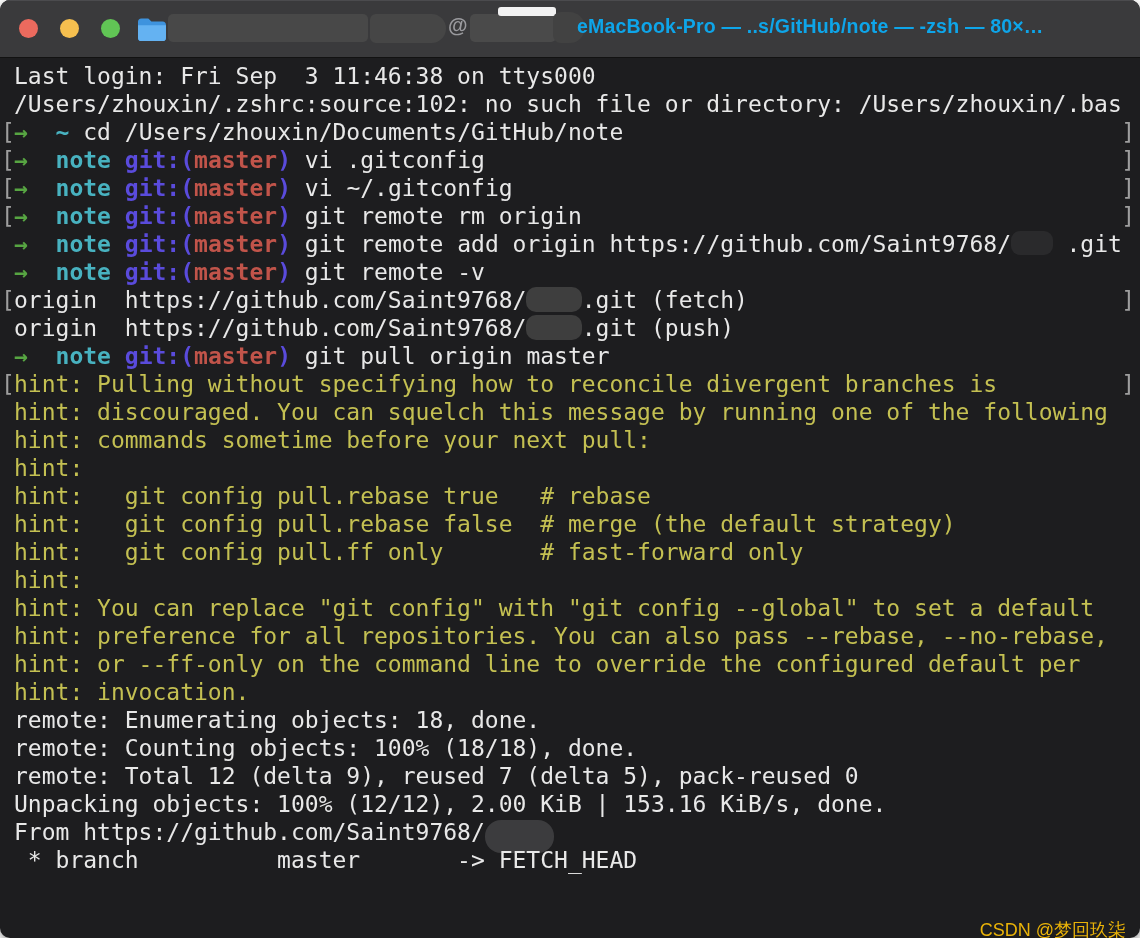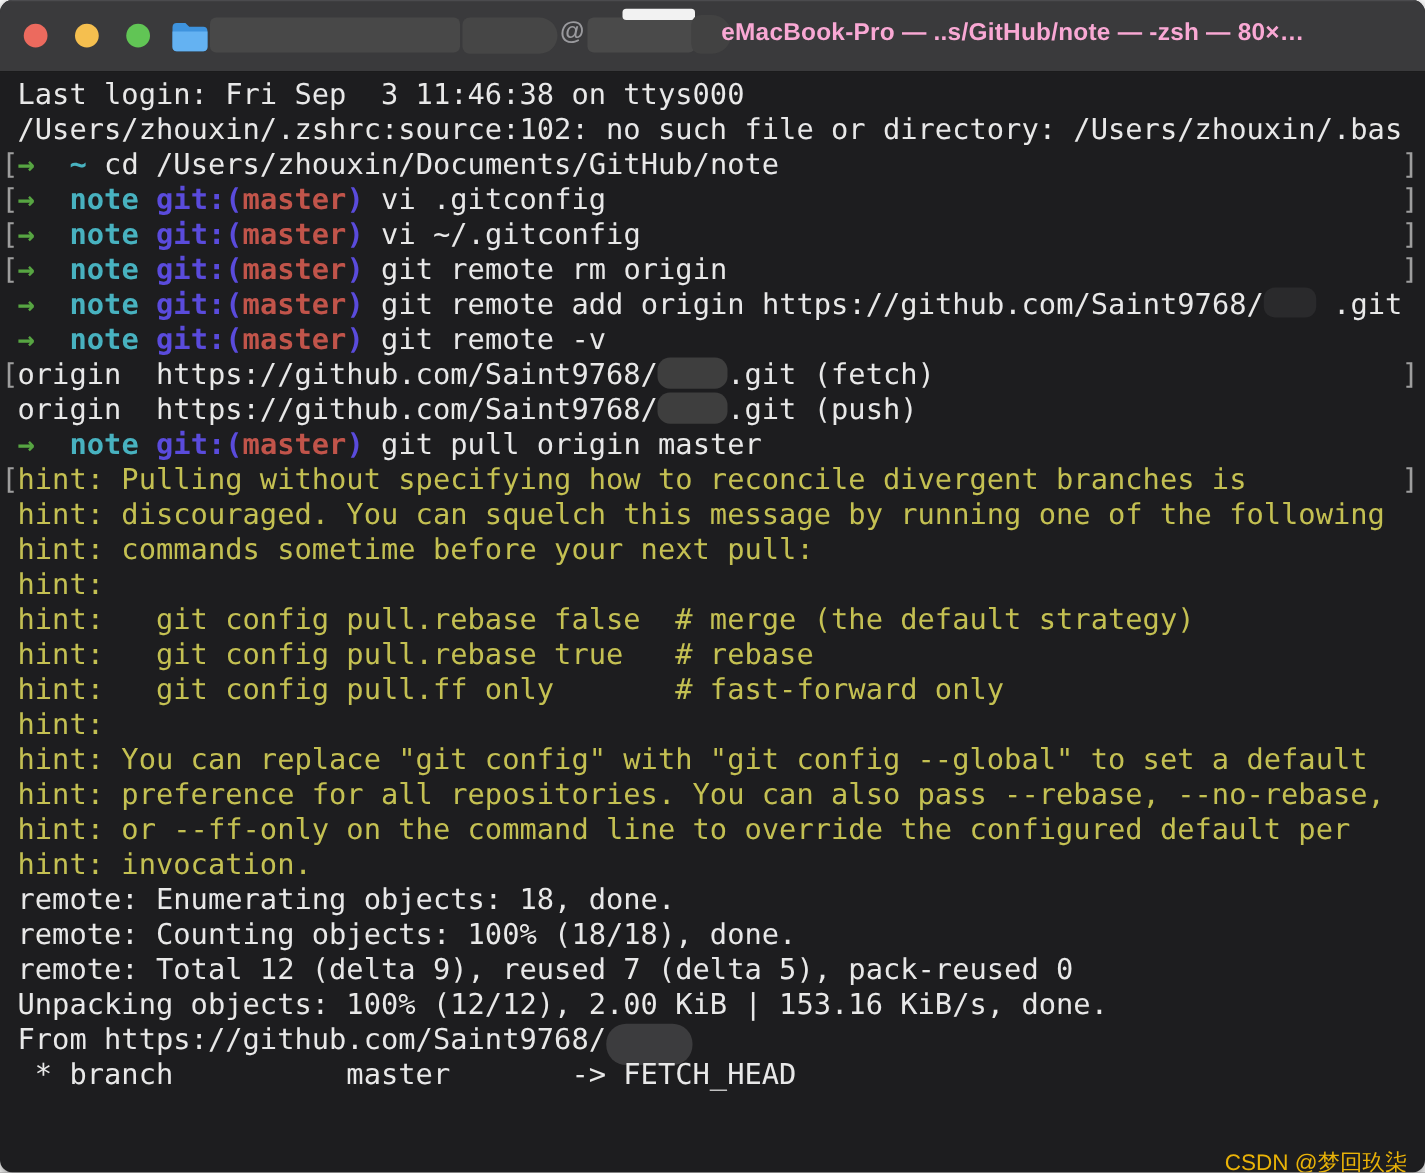--- a/index.html
+++ b/index.html
@@ -29,21 +29,21 @@
   .tb-redact.r4{left:553px;top:12px;width:32px;height:31px;border-radius:8px 16px 16px 8px;background:#424242;}
   .tb-redact.white{left:498px;top:7px;width:58px;height:9px;border-radius:3px;background:#F2F2F2;}
   .at-sign{
     position:absolute;left:448px;top:14px;
     font:700 20px "Liberation Sans",sans-serif;color:#9A9A9E;
   }
   .title-text{
     position:absolute;left:577px;top:15px;right:0;
     white-space:nowrap;overflow:hidden;
     font:700 19.5px "Liberation Sans",sans-serif;
-    color:#f9a8d4;letter-spacing:.2px;
+    color:#0ea5e9;letter-spacing:.2px;
   }
   
   .screen{
     position:relative;
     height:calc(938px - 58px);
     padding-top:4px;
     font:23px "DejaVu Sans Mono","Liberation Mono",monospace;
     cursor:text;
   }
   .line{
@@ -106,22 +106,22 @@
         <div class="line"><span class="mark ml">[</span><span class="g">→</span><span class="w">  </span><span class="c">note</span><span class="w"> </span><span class="b">git:(</span><span class="r">master</span><span class="b">)</span><span class="w"> git remote rm origin</span><span class="mark mr">]</span></div>
         <div class="line"><span class="g">→</span><span class="w">  </span><span class="c">note</span><span class="w"> </span><span class="b">git:(</span><span class="r">master</span><span class="b">)</span><span class="w"> git remote add origin https://github.com/Saint9768/</span><span class="redact dark" style="width: 3ch;"></span><span class="w"> .git</span></div>
         <div class="line"><span class="g">→</span><span class="w">  </span><span class="c">note</span><span class="w"> </span><span class="b">git:(</span><span class="r">master</span><span class="b">)</span><span class="w"> git remote -v</span></div>
         <div class="line"><span class="mark ml">[</span><span class="w">origin  https://github.com/Saint9768/</span><span class="redact light" style="width: 4ch;"></span><span class="w">.git (fetch)</span><span class="mark mr">]</span></div>
         <div class="line"><span class="w">origin  https://github.com/Saint9768/</span><span class="redact light" style="width: 4ch;"></span><span class="w">.git (push)</span></div>
         <div class="line"><span class="g">→</span><span class="w">  </span><span class="c">note</span><span class="w"> </span><span class="b">git:(</span><span class="r">master</span><span class="b">)</span><span class="w"> git pull origin master</span></div>
         <div class="line"><span class="mark ml">[</span><span class="y">hint: Pulling without specifying how to reconcile divergent branches is</span><span class="mark mr">]</span></div>
         <div class="line"><span class="y">hint: discouraged. You can squelch this message by running one of the following</span></div>
         <div class="line"><span class="y">hint: commands sometime before your next pull:</span></div>
         <div class="line"><span class="y">hint:</span></div>
+        <div class="line"><span class="y">hint:   git config pull.rebase true   # rebase</span></div>
         <div class="line"><span class="y">hint:   git config pull.rebase false  # merge (the default strategy)</span></div>
-        <div class="line"><span class="y">hint:   git config pull.rebase true   # rebase</span></div>
         <div class="line"><span class="y">hint:   git config pull.ff only       # fast-forward only</span></div>
         <div class="line"><span class="y">hint:</span></div>
         <div class="line"><span class="y">hint: You can replace "git config" with "git config --global" to set a default</span></div>
         <div class="line"><span class="y">hint: preference for all repositories. You can also pass --rebase, --no-rebase,</span></div>
         <div class="line"><span class="y">hint: or --ff-only on the command line to override the configured default per</span></div>
         <div class="line"><span class="y">hint: invocation.</span></div>
         <div class="line"><span class="w">remote: Enumerating objects: 18, done.</span></div>
         <div class="line"><span class="w">remote: Counting objects: 100% (18/18), done.</span></div>
         <div class="line"><span class="w">remote: Total 12 (delta 9), reused 7 (delta 5), pack-reused 0</span></div>
         <div class="line"><span class="w">Unpacking objects: 100% (12/12), 2.00 KiB | 153.16 KiB/s, done.</span></div>

